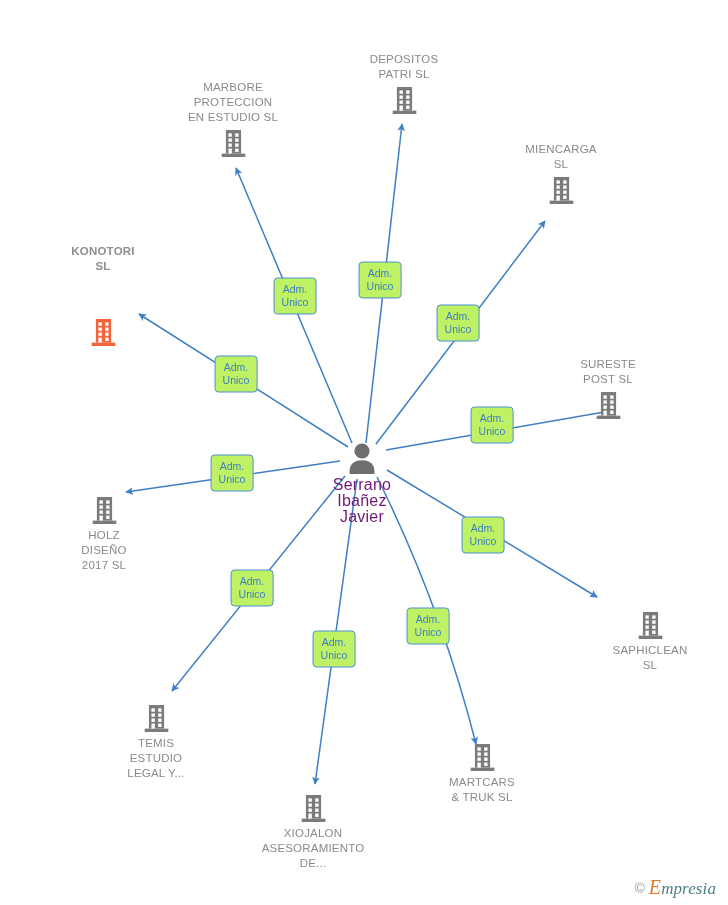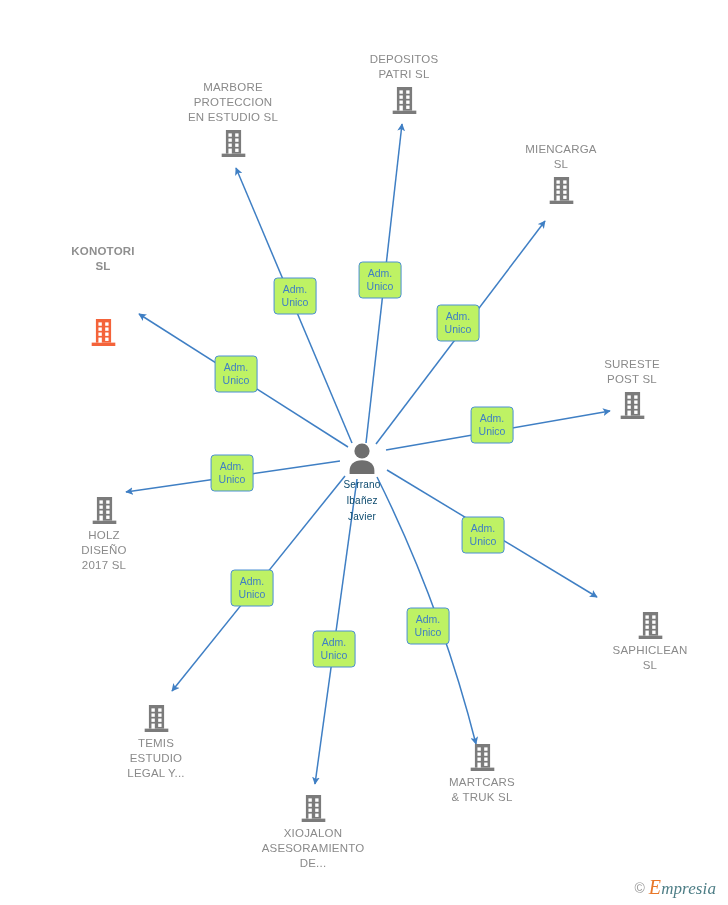--- a/index.html
+++ b/index.html
@@ -45,22 +45,22 @@
     letter-spacing: .2px;
     white-space: pre-line;
     font-weight: normal;
   }
   .node.root .node-label {
     color: #8f8f8f;
     font-weight: bold;
     font-size: 11.5px;
   }
   .node.person .node-label {
-    color: #0c4a6e;
-    font-size: 10px;
+    color: #701a75;
+    font-size: 16px;
     line-height: 16px;
     font-weight: normal;
   }
 
   .node-icon {
     display: block;
     line-height: 0;
   }
   .node-label.above { margin-bottom: 4px; }
   .node-label.below { margin-top: 3px; }
@@ -211,21 +211,21 @@
                 <rect x="10" y="11" width="4" height="4"></rect>
                 <rect x="18" y="11" width="4" height="4"></rect>
                 <rect x="10" y="17" width="4" height="4"></rect>
                 <rect x="18" y="17" width="4" height="4"></rect>
                 <rect x="10" y="23" width="4" height="6"></rect>
                 <rect x="18" y="23" width="4" height="4"></rect>
               </g>
             </g>
           </svg></div>
       </div>
-      <div class="node" style="left: 632px; top: 356.5px;">
+      <div class="node" style="left: 608px; top: 356.5px;">
         <div class="node-label above">SURESTE
 POST  SL</div>
         <div class="node-icon"><svg width="27" height="29" viewBox="0 0 32 34">
             <g fill="#7b7b7b">
               <path d="M7 1 h18 v28 h-18 z"></path>
               <rect x="2" y="29" width="28" height="4"></rect>
               <g fill="#ffffff">
                 <rect x="10" y="5" width="4" height="4"></rect>
                 <rect x="18" y="5" width="4" height="4"></rect>
                 <rect x="10" y="11" width="4" height="4"></rect>

